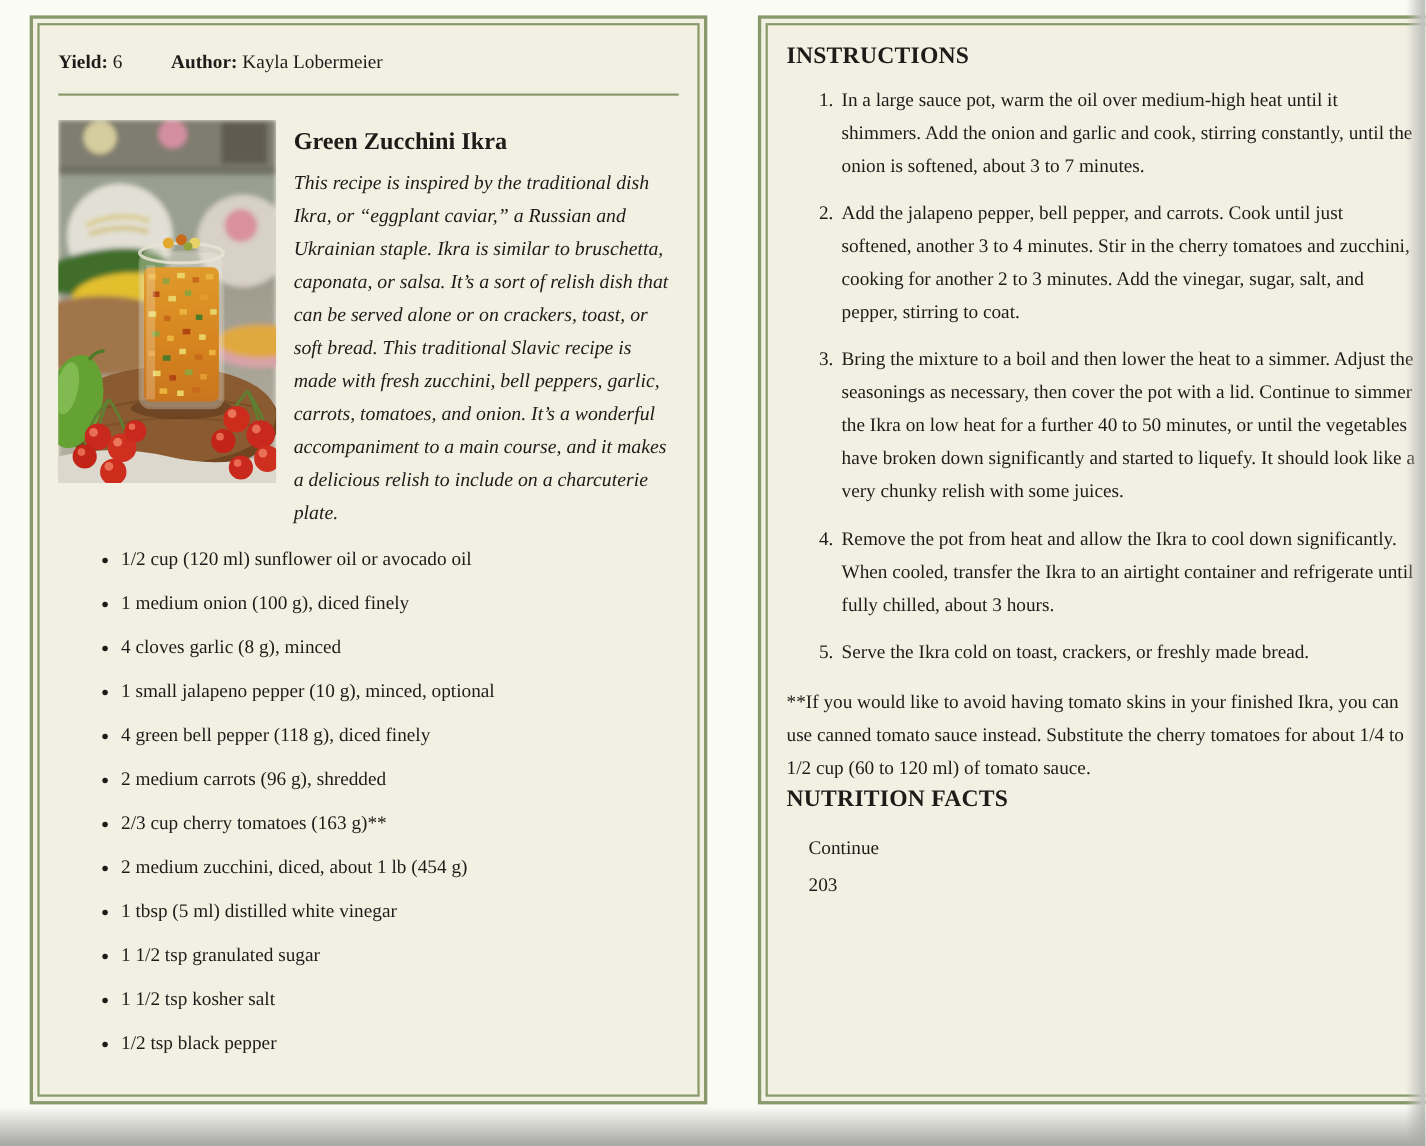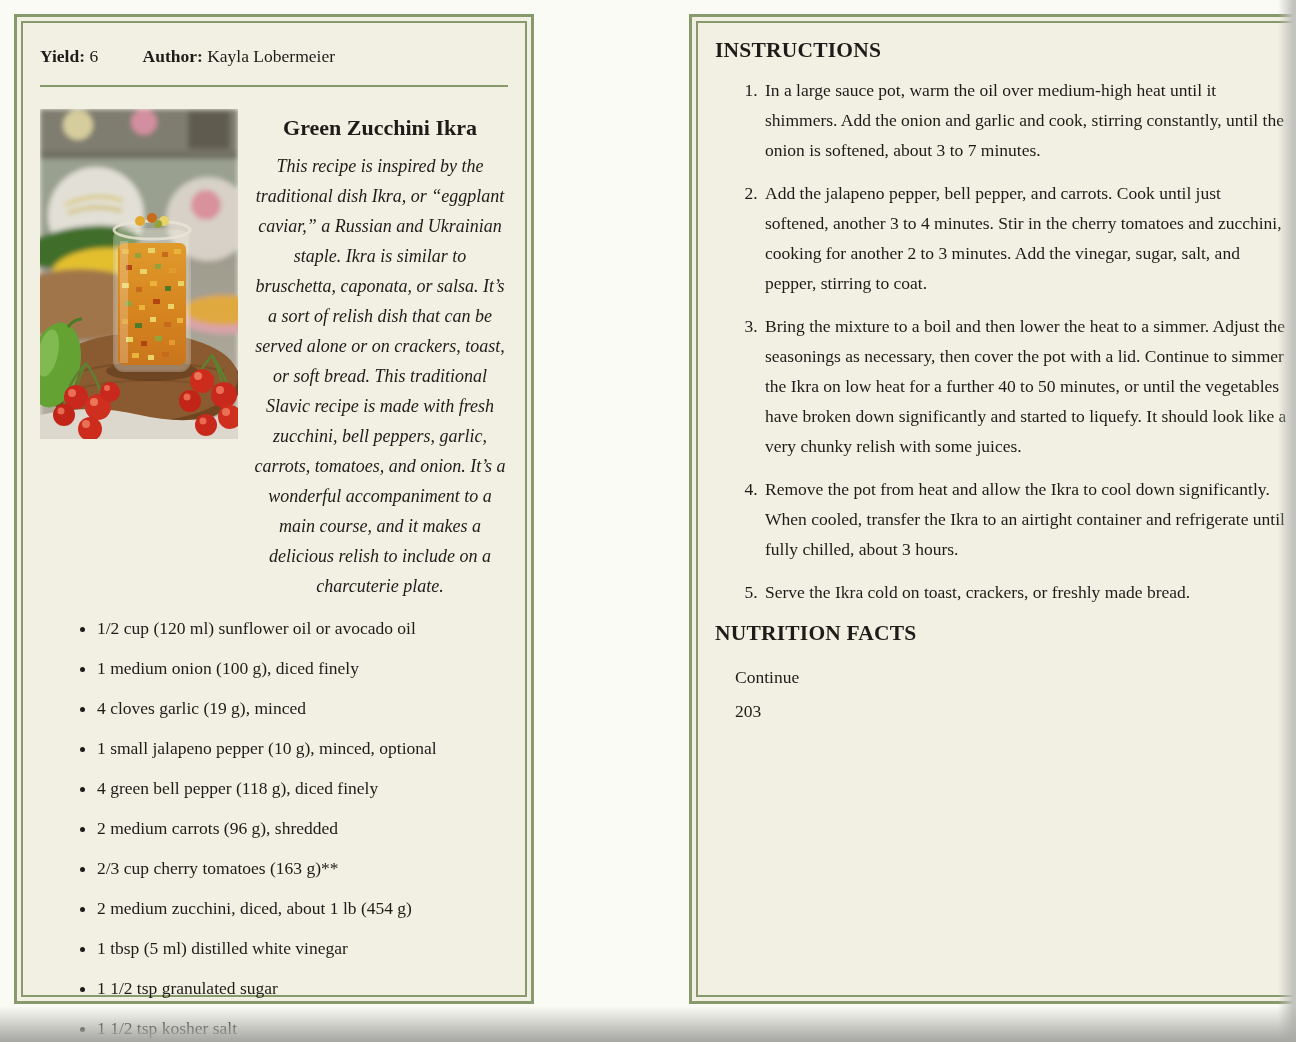--- a/index.html
+++ b/index.html
@@ -29,32 +29,32 @@
     position:absolute;top:14px;height:990px;
     border:3px solid var(--green);
     background:var(--cream);
     padding:4px;
   }
   .panel-inner{
     border:2px solid var(--green);
     width:100%;height:100%;
     padding:14px 17px 10px 17px;
   }
-  #left-panel{left:14px;width:520px;}
+  #left-panel{left:27px;width:616px;}
   #right-panel{left:658px;width:625px;margin-left:31px;}
 
   .meta-row{font-size:17.5px;padding:6px 0 0 0;line-height:26px;}
   .meta-label{font-weight:bold;}
   .meta-author{margin-left:40px;}
   .divider{border:none;border-top:2px solid var(--green);margin:16px 0 22px 0;}
 
   .media-row{display:flex;gap:14px;}
   .photo-wrap{width:198px;height:330px;flex:none;}
   .photo-wrap svg{display:block;width:198px;height:330px;}
-  .title-block{flex:1;text-align:center;padding:0 2px;}
+  .title-block{flex:1;padding:0 2px;}
   .recipe-title{font-size:22px;font-weight:bold;margin:4px 0 8px 0;line-height:30px;}
   .recipe-desc{font-style:italic;font-size:18px;line-height:30px;margin:0;}
 
   h2.section{font-size:21.5px;font-weight:bold;margin:0;line-height:26px;letter-spacing:0.2px;}
   #left-panel h2.section{margin-top:10px;}
 
   ul.ingredients{margin:12px 0 0 0;padding-left:57px;font-size:17.5px;}
   ul.ingredients li{line-height:30px;margin-bottom:10px;}
 
   ol.steps{margin:12px 0 0 0;padding-left:47px;font-size:17.5px;}
@@ -203,21 +203,21 @@
         <p class="recipe-desc">This recipe is inspired by the traditional dish Ikra, or “eggplant caviar,” a Russian and Ukrainian staple. Ikra is similar to bruschetta, caponata, or salsa. It’s a sort of relish dish that can be served alone or on crackers, toast, or soft bread. This traditional Slavic recipe is made with fresh zucchini, bell peppers, garlic, carrots, tomatoes, and onion. It’s a wonderful accompaniment to a main course, and it makes a delicious relish to include on a charcuterie plate.</p>
       </div>
     </div>
 
     <ul class="ingredients">
 
         <li>1/2 cup (120 ml) sunflower oil or avocado oil</li>
 
         <li>1 medium onion (100 g), diced finely</li>
 
-        <li>4 cloves garlic (19 g), minced</li>
+        <li>4 cloves garlic (8 g), minced</li>
 
         <li>1 small jalapeno pepper (10 g), minced, optional</li>
 
         <li>4 green bell pepper (118 g), diced finely</li>
 
         <li>2 medium carrots (96 g), shredded</li>
 
         <li>2/3 cup cherry tomatoes (163 g)**</li>
 
         <li>2 medium zucchini, diced, about 1 lb (454 g)</li>
@@ -244,20 +244,21 @@
 
         <li>Add the jalapeno pepper, bell pepper, and carrots. Cook until just softened, another 3 to 4 minutes. Stir in the cherry tomatoes and zucchini, cooking for another 2 to 3 minutes. Add the vinegar, sugar, salt, and pepper, stirring to coat.</li>
 
         <li>Bring the mixture to a boil and then lower the heat to a simmer. Adjust the seasonings as necessary, then cover the pot with a lid. Continue to simmer the Ikra on low heat for a further 40 to 50 minutes, or until the vegetables have broken down significantly and started to liquefy. It should look like a very chunky relish with some juices.</li>
 
         <li>Remove the pot from heat and allow the Ikra to cool down significantly. When cooled, transfer the Ikra to an airtight container and refrigerate until fully chilled, about 3 hours.</li>
 
         <li>Serve the Ikra cold on toast, crackers, or freshly made bread.</li>
       </ol>
 
+    <p class="notes-text">**If you would like to avoid having tomato skins in your finished Ikra, you can use canned tomato sauce instead. Substitute the cherry tomatoes for about 1/4 to 1/2 cup (60 to 120 ml) of tomato sauce.</p>
 
     <h2 class="section nutrition-heading">NUTRITION FACTS</h2>
     <div class="nutrition-rows">
 
         <div class="nutrition-row">
           <div>Continue</div>
           <div>203</div>
         </div>
       </div>
 

